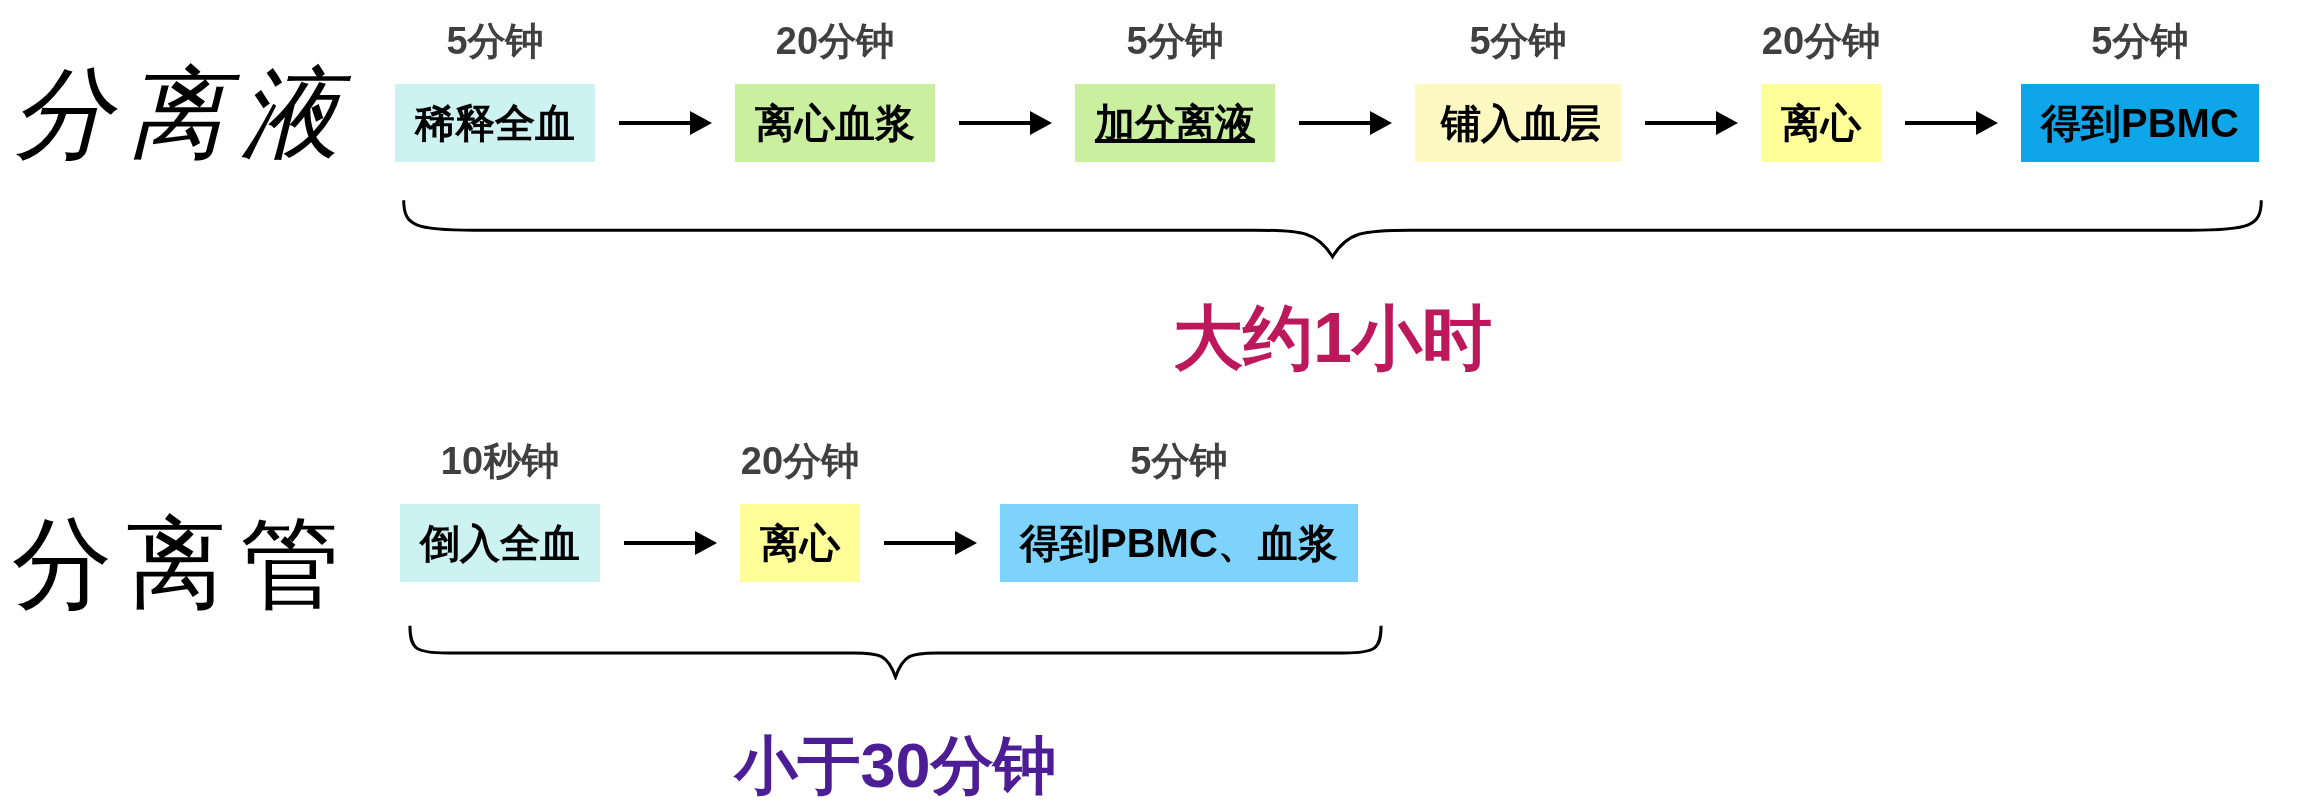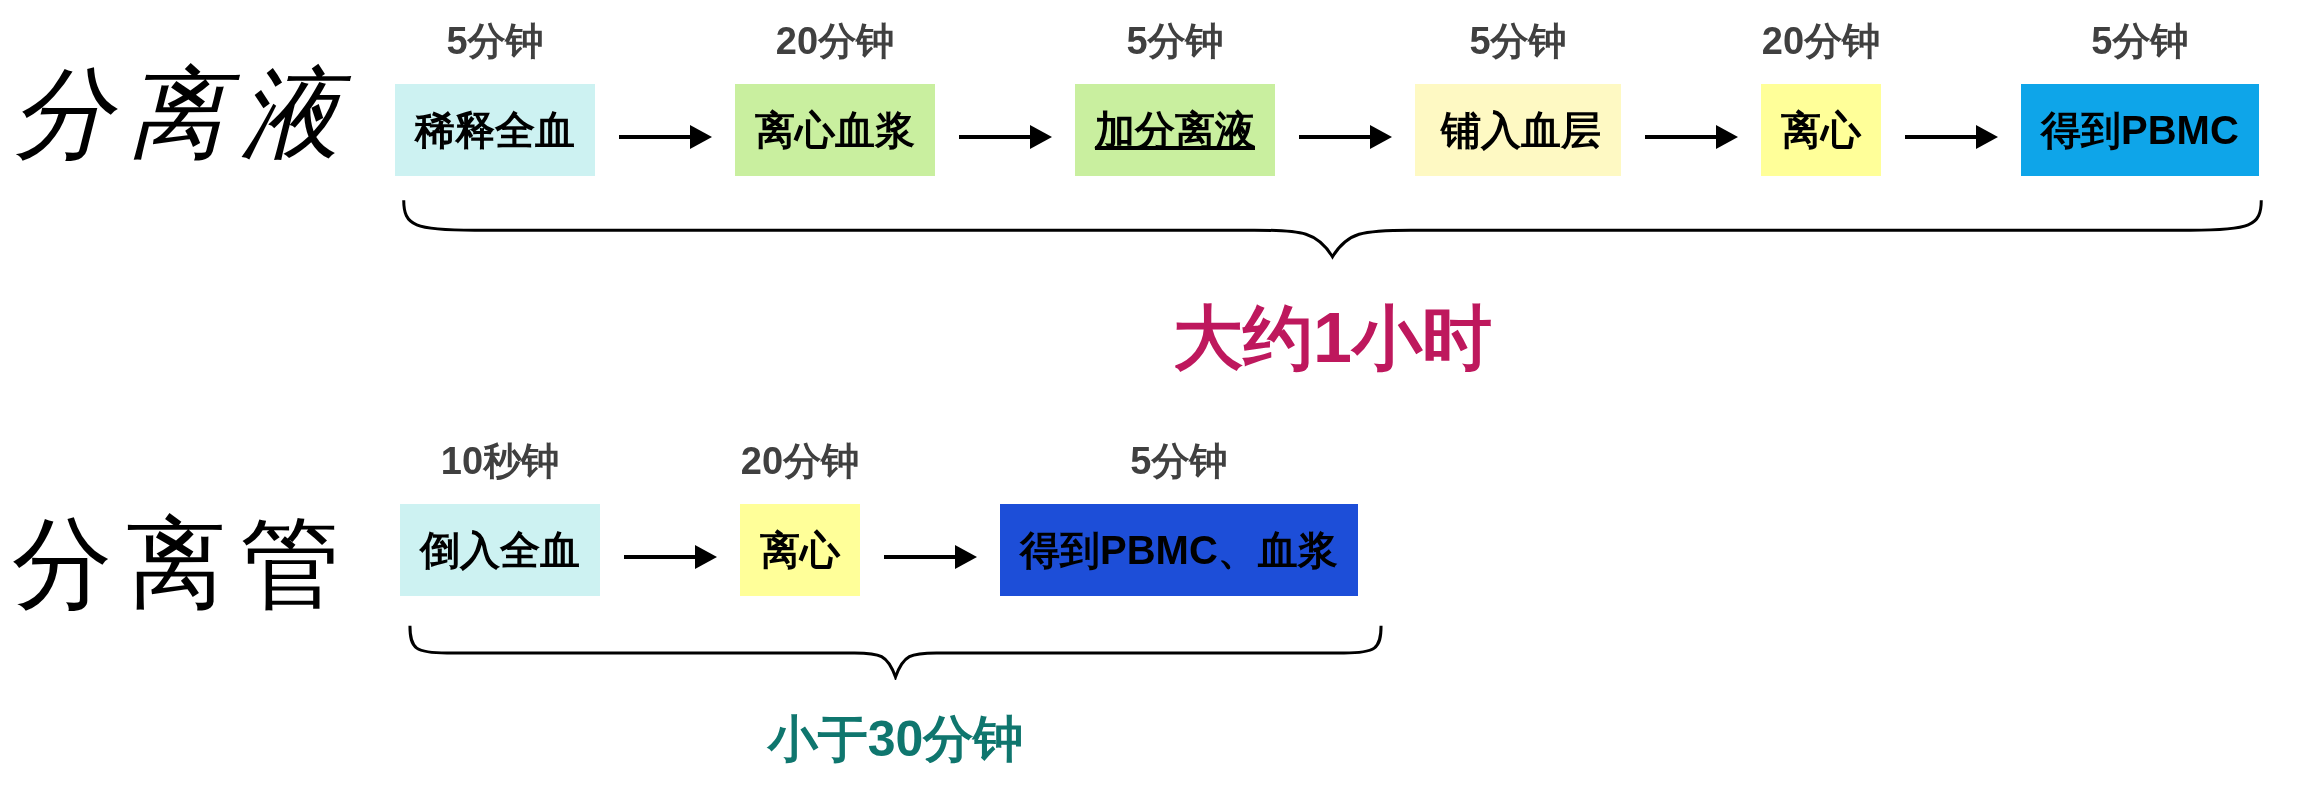--- a/index.html
+++ b/index.html
@@ -28,21 +28,21 @@
   }
   .time{
     font-size:38px;
     font-weight:bold;
     color:#404040;
     height:46px;
     line-height:46px;
     white-space:nowrap;
   }
   .box{
-    height:92px;
+    height:78px;
     display:flex;
     align-items:center;
     padding:0 20px;
     font-size:40px;
     font-weight:bold;
     color:#000;
     white-space:nowrap;
   }
   .arrowcell{
     height:78px;
@@ -154,25 +154,25 @@
     <div class="step">
       <div class="time">20分钟</div>
       <div class="box" style="background-color: rgb(255, 255, 153);">离心</div>
     </div>
     <div class="arrowcell">
         <div class="arrow"></div>
       </div>
 
     <div class="step">
       <div class="time">5分钟</div>
-      <div class="box" style="background-color: #1d4ed8;">得到PBMC、血浆</div>
+      <div class="box" style="background-color: #7dd3fc;">得到PBMC、血浆</div>
     </div>
   </div>
 
   <div class="brace" style="left:408px; top:622px; width:975px; height:58px;">
     <svg viewBox="0 0 1000 60" preserveAspectRatio="none">
       <path d="M 2 4 C 2 28, 8 32, 40 32 L 458 32 C 484 32, 492 34, 500 57 C 508 34, 516 32, 542 32 L 960 32 C 992 32, 998 28, 998 4" fill="none" stroke="#000000" stroke-width="3" vector-effect="non-scaling-stroke"></path>
     </svg>
   </div>
 
-  <div class="total" style="left: 408px; top: 706px; width: 975px; font-size: 50px; color: #0f766e;">小于30分钟</div>
+  <div class="total" style="left: 408px; top: 723px; width: 975px; font-size: 63px; color: #4c1d95;">小于30分钟</div>
 
 </div>
 
 </body></html>

